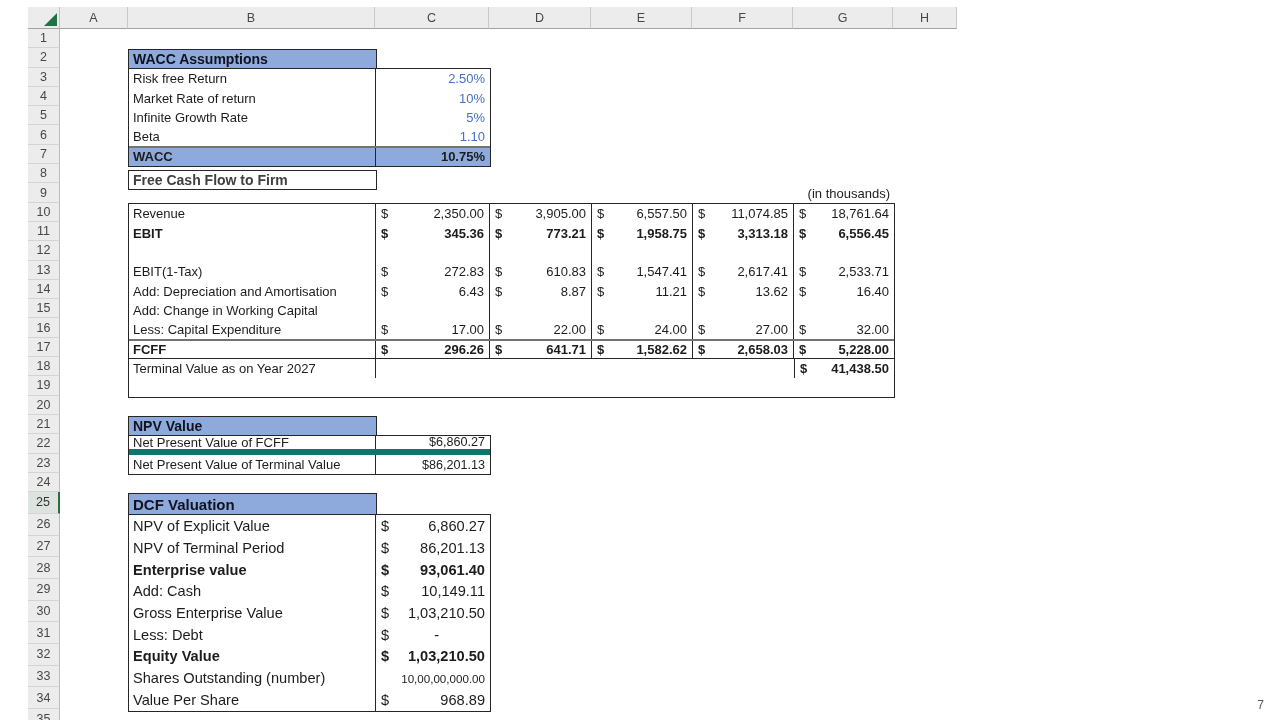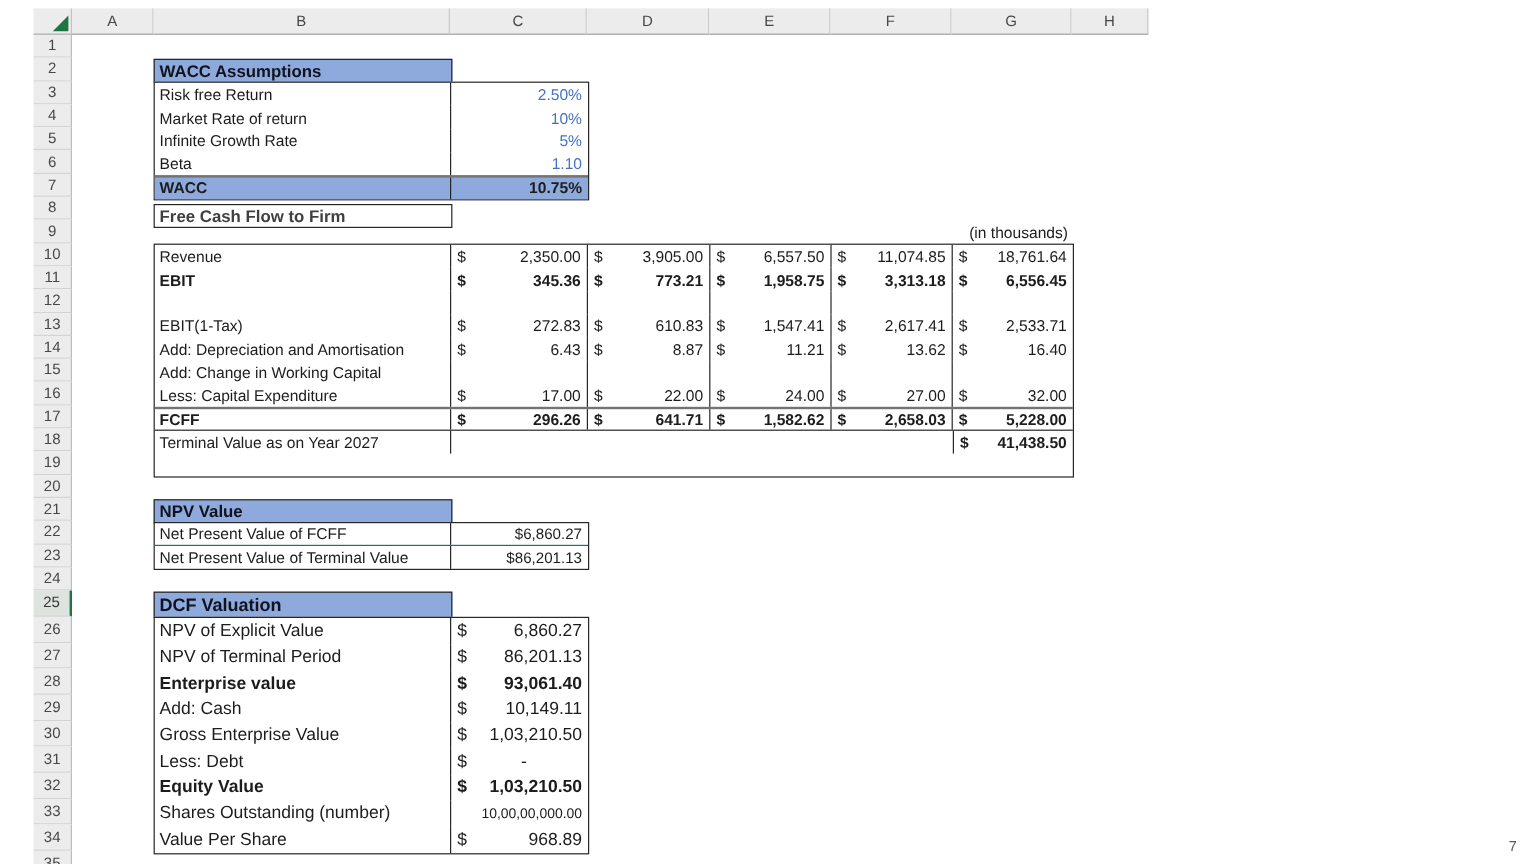--- a/index.html
+++ b/index.html
@@ -304,21 +304,21 @@
       <div class="cell spacer"></div>
       <div class="cell num bold vl" style="width:100px">
           <span>$</span>
           <span>41,438.50</span>
         </div>
     </div>
   </div>
 
   <div class="abs titlecell" style="left:128px;top:415.5px;width:249px;height:21px">NPV Value</div>
   <div class="abs box" style="left:128px;top:434.8px;width:363px;height:40.6px">
-    <div class="row r19" style="border-bottom:1px solid #0f766e">
+    <div class="row r19" style="border-bottom:6px solid #0f766e">
       <div class="cell lbl cB vr">Net Present Value of FCFF</div>
       <div class="cell pct cG" style="font-size:12.6px">$6,860.27</div>
     </div>
     <div class="row r19">
       <div class="cell lbl cB vr">Net Present Value of Terminal Value</div>
       <div class="cell pct cG" style="font-size:12.6px">$86,201.13</div>
     </div>
   </div>
 
   <div class="abs titlecell" style="left:128px;top:492.7px;width:249px;height:22.7px;font-size:15px">DCF Valuation</div>

